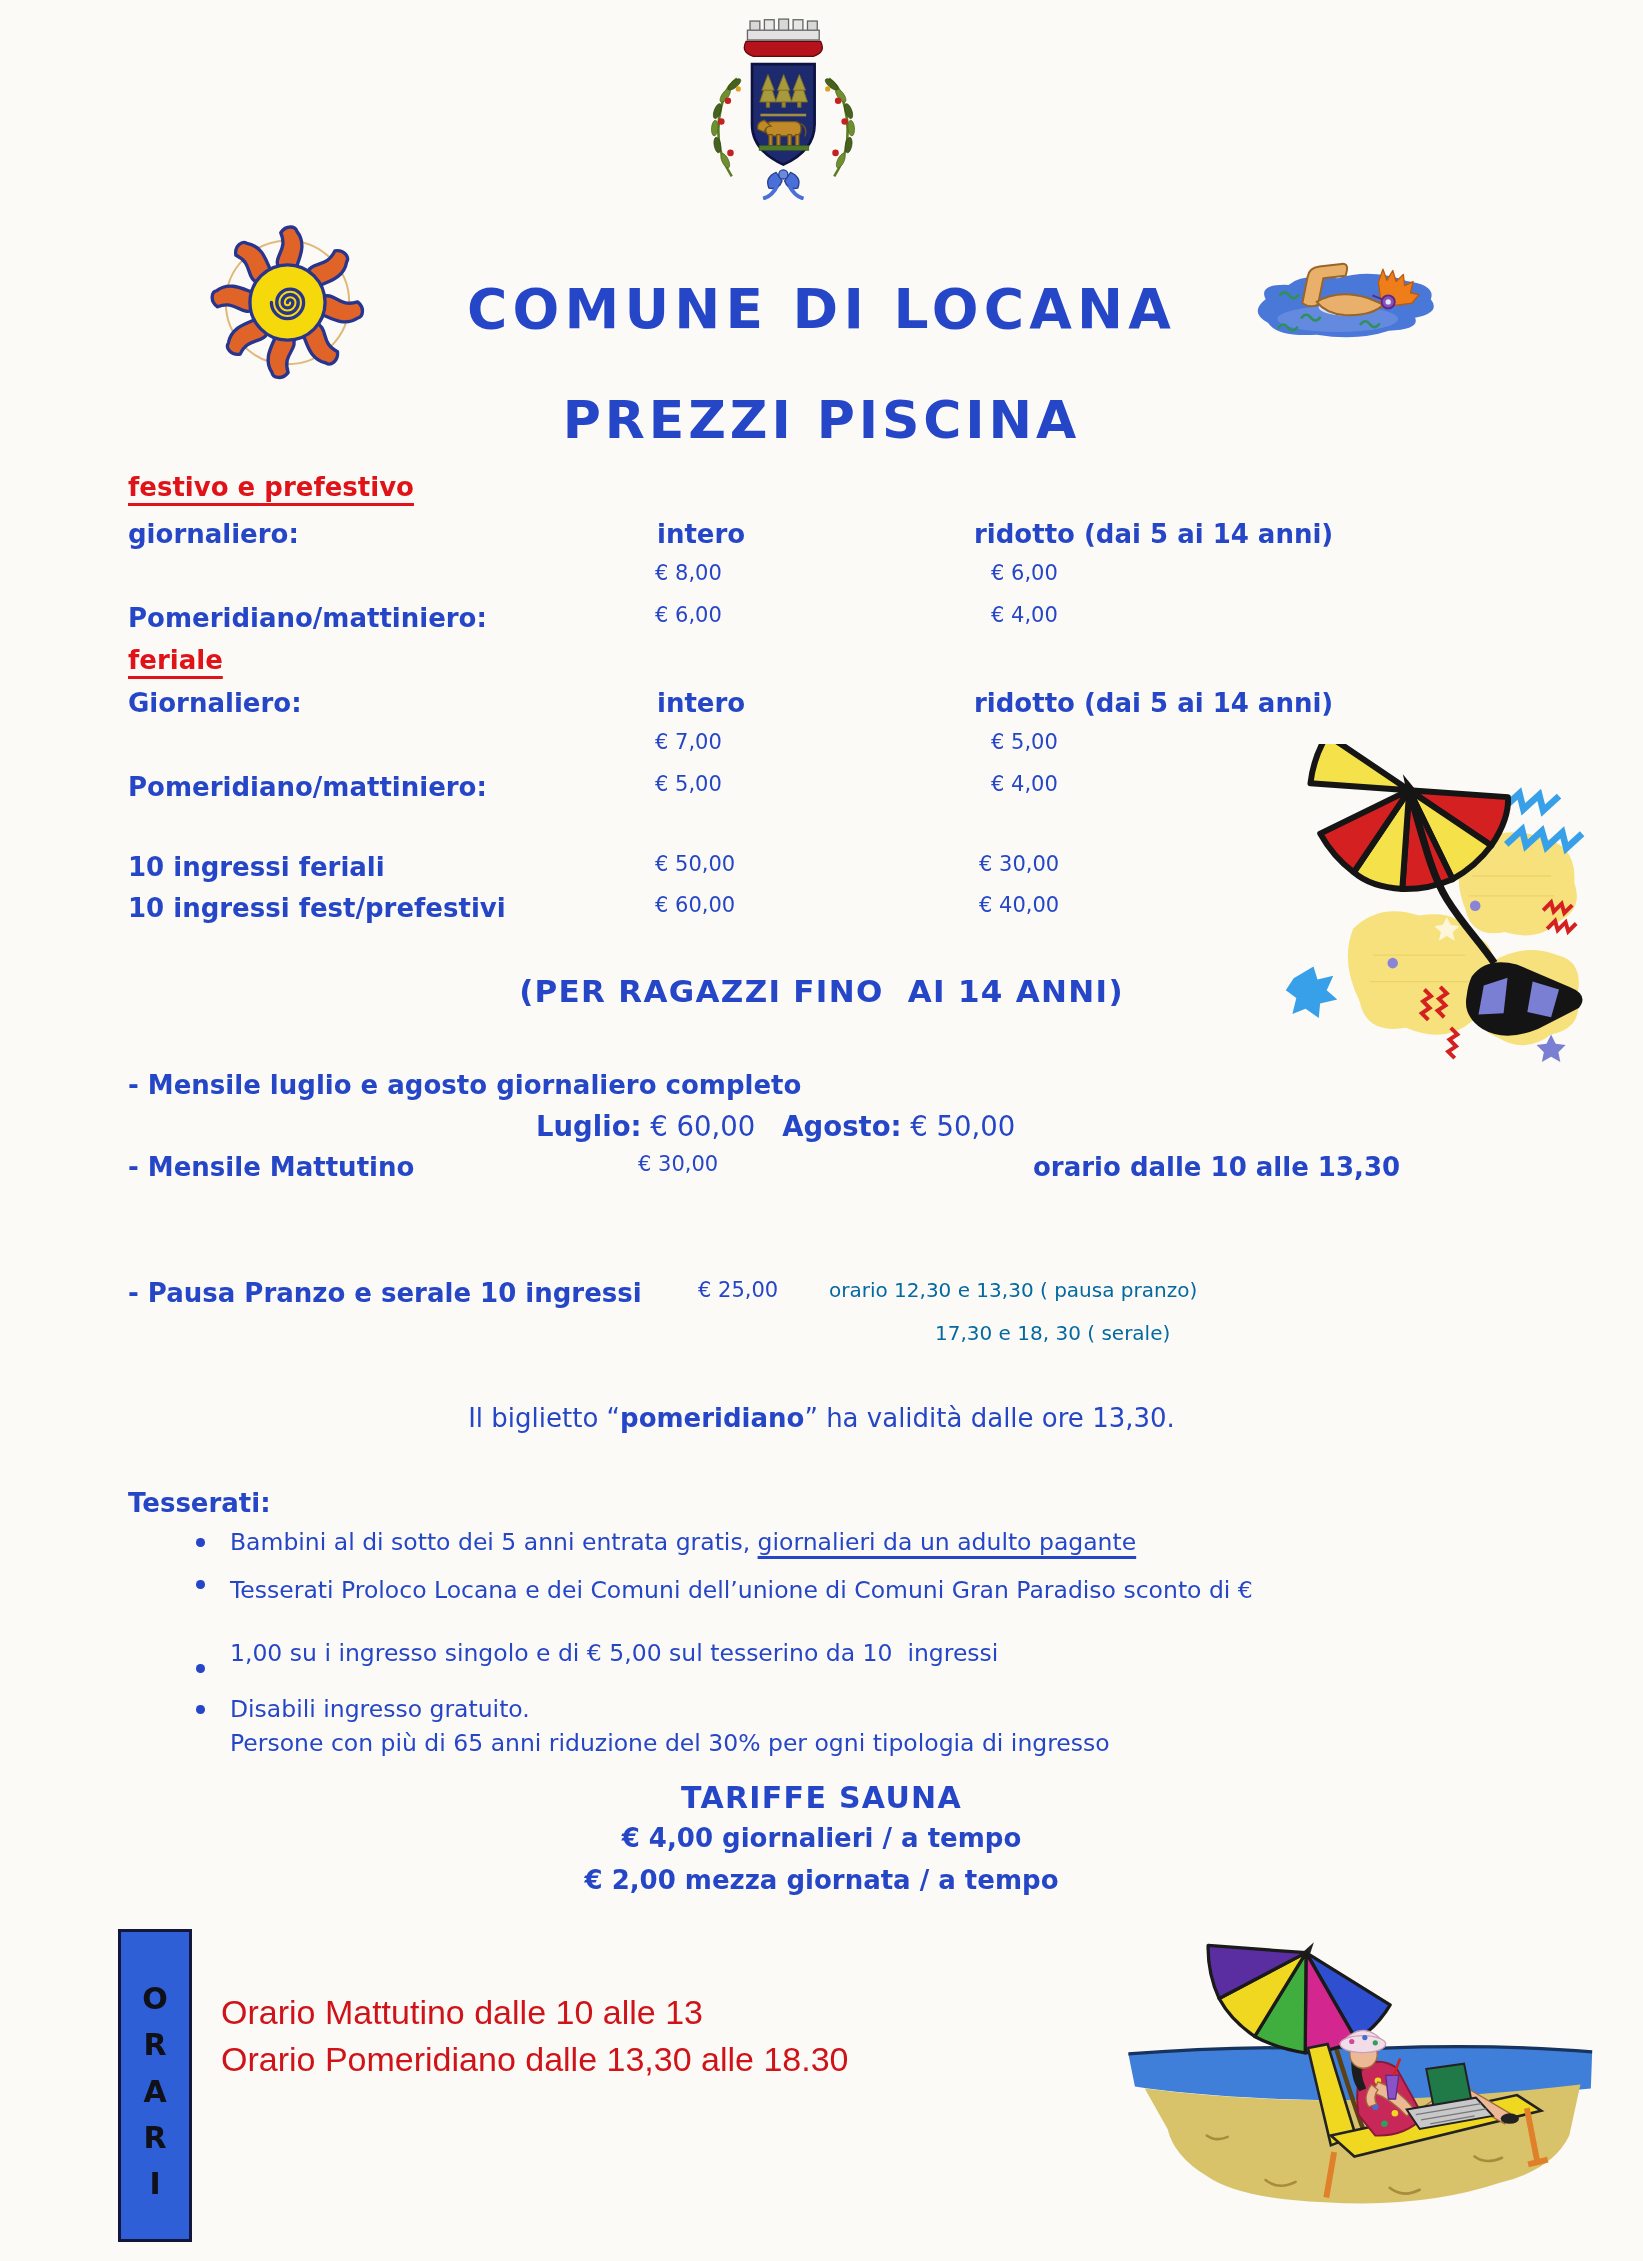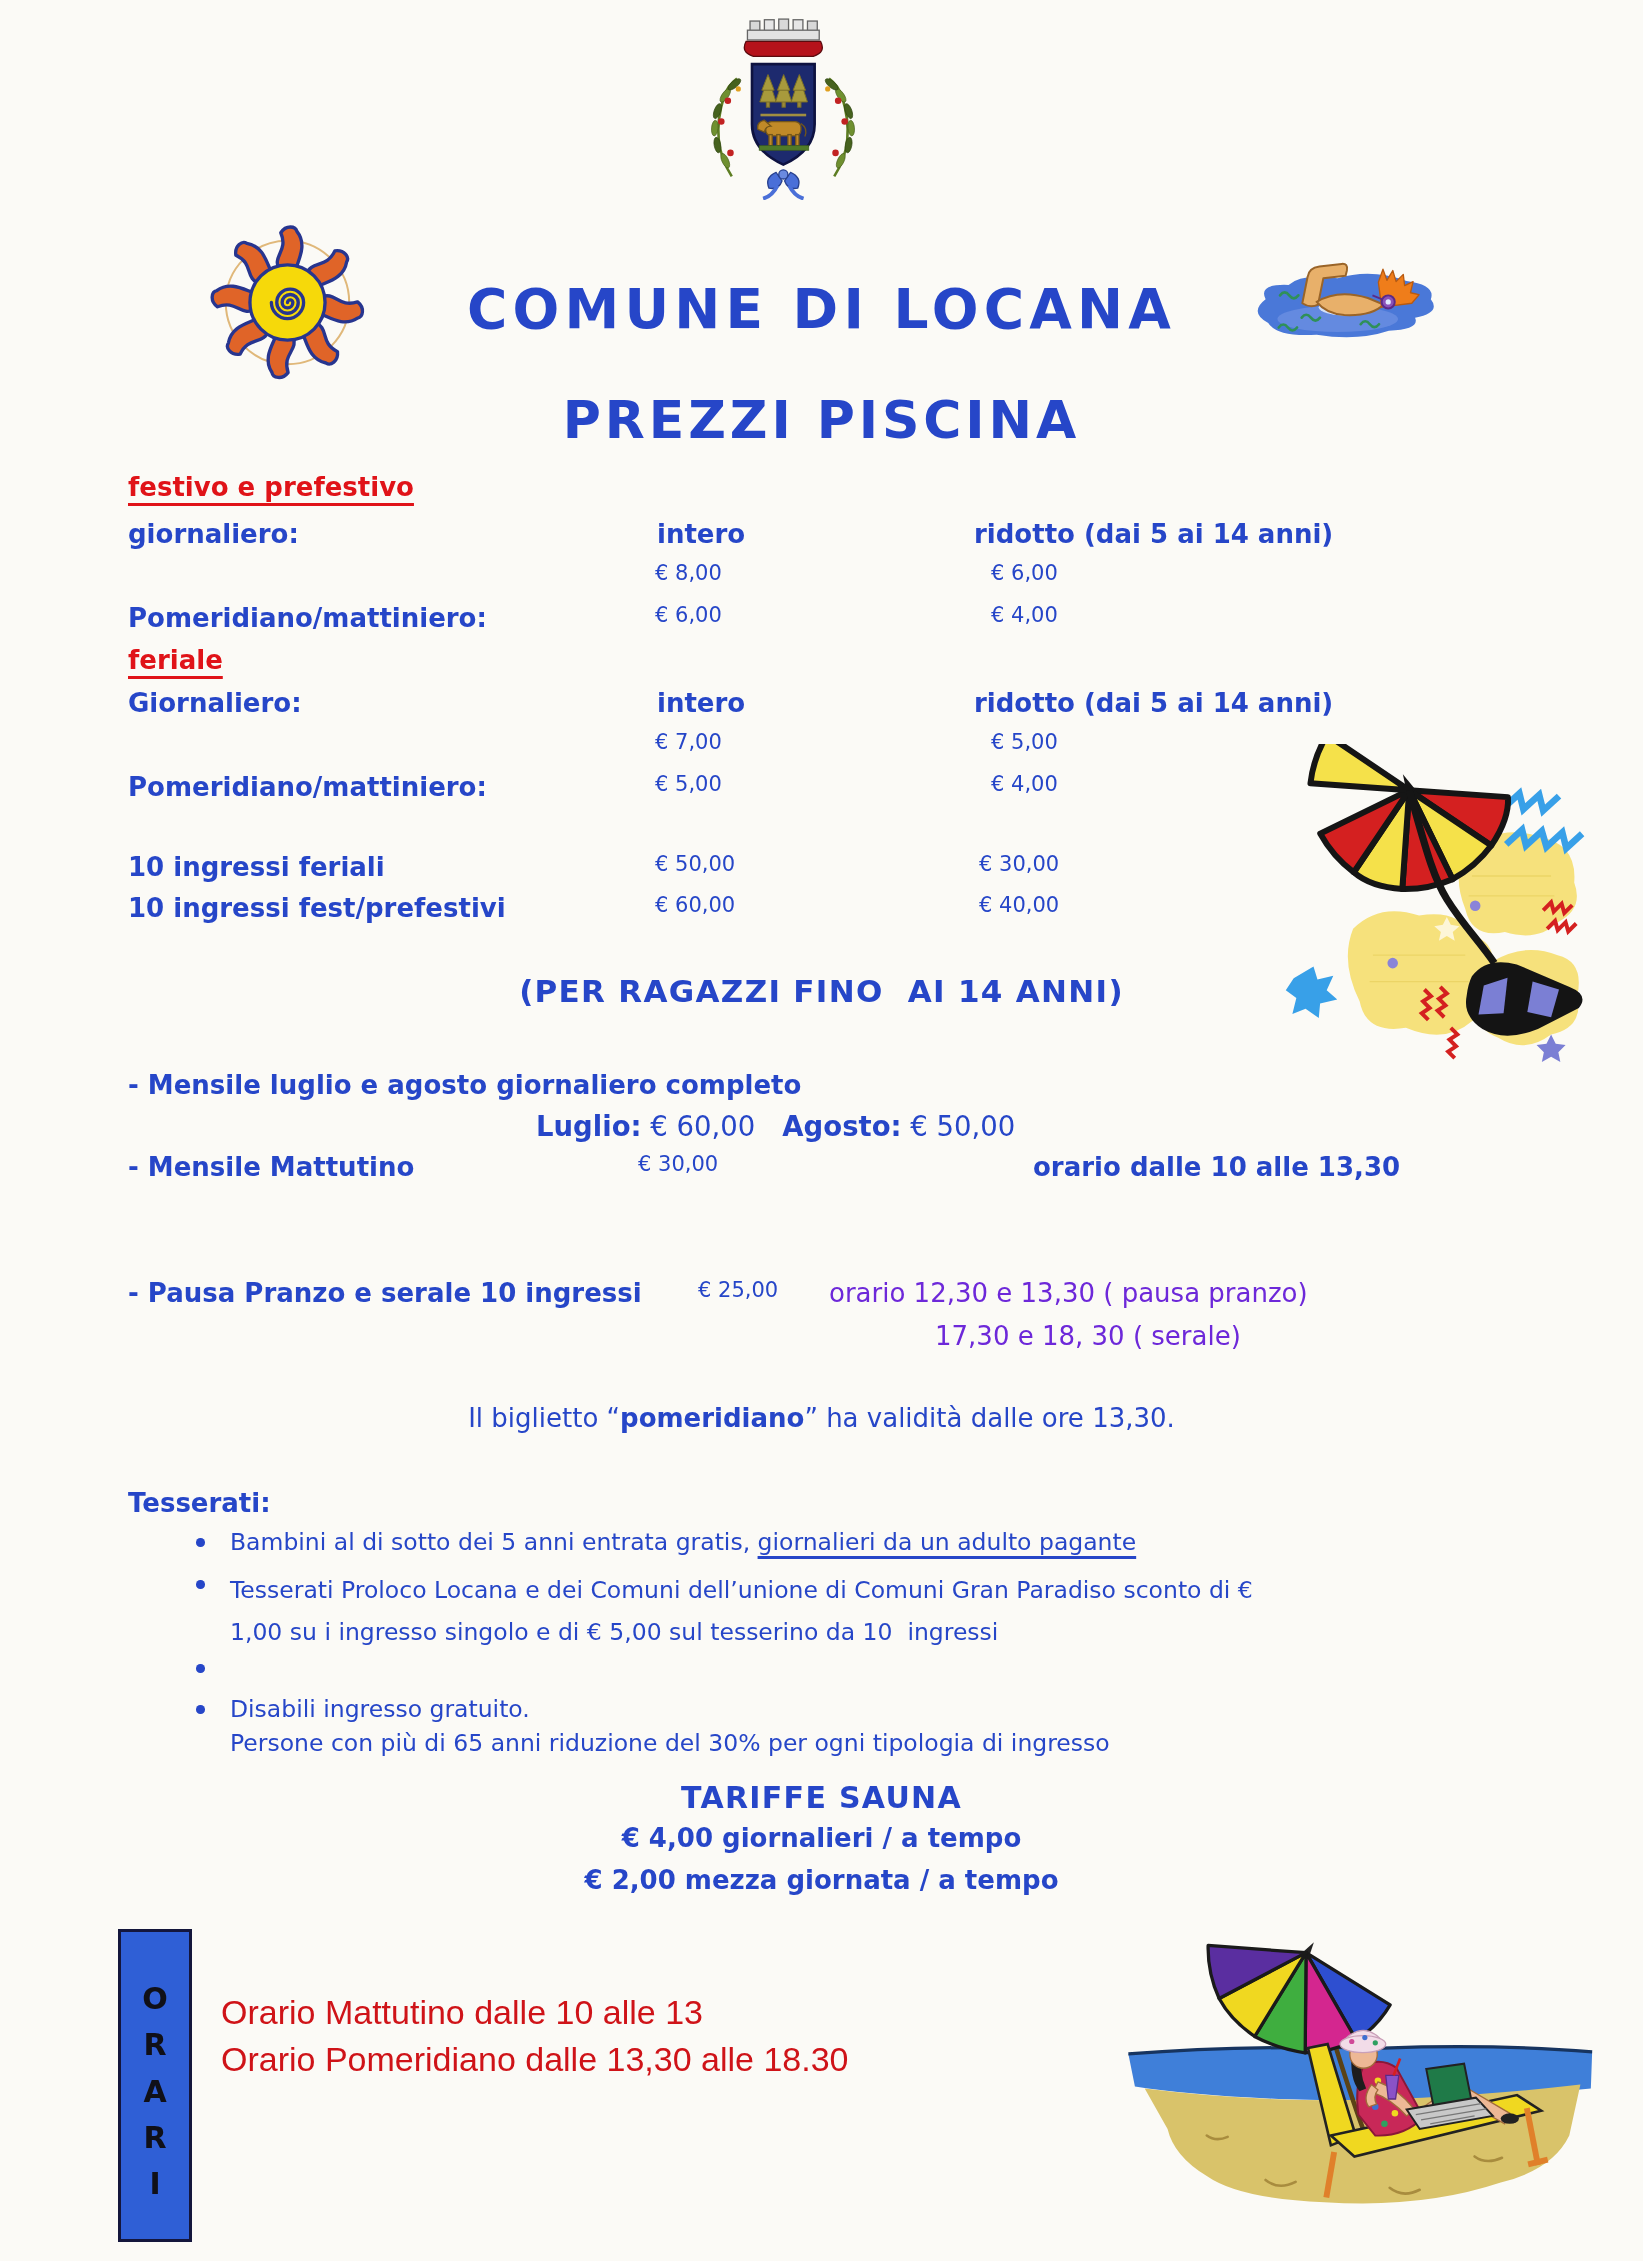--- a/index.html
+++ b/index.html
@@ -12,21 +12,21 @@
   .lbl{font-size:26px;font-weight:bold;color:#2646c8;white-space:nowrap;}
   .colhead{font-size:26px;font-weight:bold;color:#2646c8;white-space:nowrap;}
   .price{font-size:21px;color:#2646c8;white-space:nowrap;}
   .red-head{font-size:26px;font-weight:bold;color:#e01318;
             text-decoration:underline;text-decoration-thickness:3.3px;text-underline-offset:6.5px;
             white-space:nowrap;}
   .center-line{left:0;width:1643px;text-align:center;}
   .title{font-size:55px;font-weight:bold;letter-spacing:5.2px;color:#2646c8;}
   .subtitle{font-size:52px;font-weight:bold;letter-spacing:3.9px;color:#2646c8;}
   .note-caps{font-size:31px;font-weight:bold;letter-spacing:1.3px;color:#2646c8;}
-  .body40{font-size:26px;color:#6d28d9;white-space:nowrap;text-align:right;}
+  .body40{font-size:20px;color:#0369a1;white-space:nowrap;text-align:right;}
   .bullet-line{font-size:23.5px;color:#2646c8;white-space:nowrap;}
   .u-blue{text-decoration:underline;text-decoration-thickness:2.6px;text-underline-offset:5.9px;}
   .dot{width:8.5px;height:8.5px;border-radius:50%;background:#2646c8;}
   .sauna-line{font-size:26px;font-weight:bold;color:#2646c8;}
   .orario-red{font-family:"Liberation Sans",sans-serif;font-size:34px;color:#cf1318;white-space:nowrap;}
   .orari-box{left:118px;top:1929px;width:74px;height:313px;background:#2f5fd6;
              border:3.3px solid #14163c;box-sizing:border-box;display:flex;flex-direction:column;
              align-items:center;padding-top:52px;gap:16.3px;}
   .orari-letter{font-size:30px;font-weight:bold;color:#101018;line-height:1;}
 </style>
@@ -278,21 +278,21 @@
   <div class="abs lbl" style="left:128px;top:1488px;">Tesserati:</div>
 
   <div class="abs dot" style="left:196px;top:1538px;"></div>
   <div class="abs bullet-line" style="left:230px;top:1528px;">
     <span>Bambini al di sotto dei 5 anni entrata gratis, </span><span class="u-blue">giornalieri da un adulto pagante</span>
   </div>
 
   <div class="abs dot" style="left:196px;top:1580px;"></div>
   <div class="abs bullet-line" style="left:230px;top:1569px;line-height:42px;">
     <span style="display:block;text-align:right;">Tesserati Proloco Locana e dei Comuni dell’unione di Comuni Gran Paradiso sconto di €</span>
-    <span style="display:block;" class="pre">1,00 su i ingresso singolo e di € 5,00 sul tesserino da 10  ingressi</span>
+    <span style="display:block;margin-top:21px;" class="pre">1,00 su i ingresso singolo e di € 5,00 sul tesserino da 10  ingressi</span>
   </div>
 
   <div class="abs dot" style="left:196px;top:1664px;"></div>
   <div class="abs bullet-line" style="left:230px;top:1729px;">Persone con più di 65 anni riduzione del 30% per ogni tipologia di ingresso</div>
 
   <div class="abs dot" style="left:196px;top:1705px;"></div>
   <div class="abs bullet-line" style="left:230px;top:1695px;">Disabili ingresso gratuito.</div>
 
   <div class="abs center-line" style="top:1780px;">
     <span class="sauna-line" style="font-size:30px;letter-spacing:1.3px;">TARIFFE SAUNA</span>

